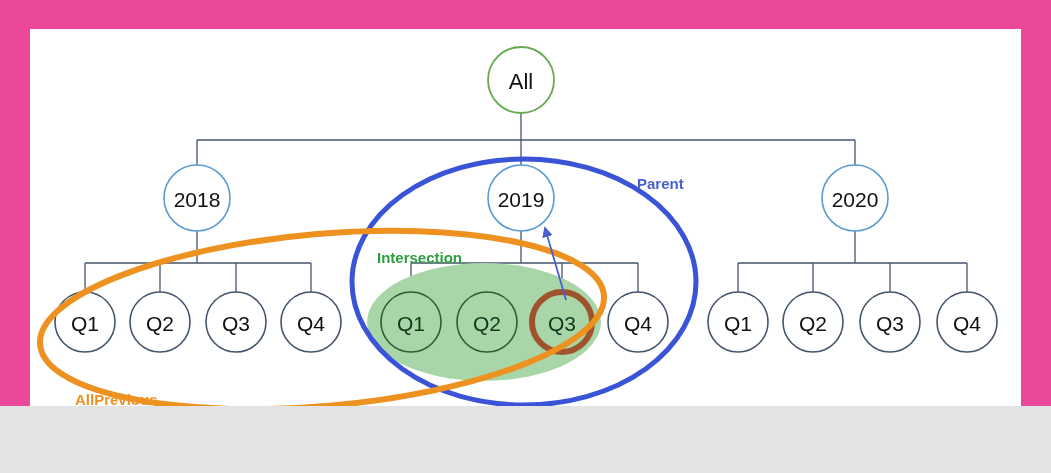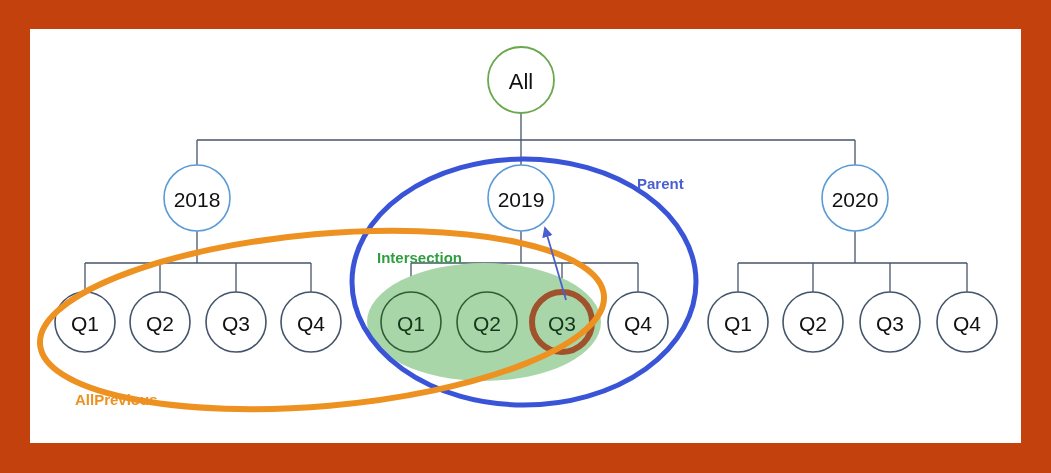--- a/index.html
+++ b/index.html
@@ -4,22 +4,22 @@
 <style>
   html, body {
     margin: 0;
     padding: 0;
     background: #e3e3e3;
     font-family: "Liberation Sans", sans-serif;
   }
   #root {
     position: relative;
     width: 1051px;
-    height: 473px;
-    background: #c2410c;
+    height: 406px;
+    background: #ec4899;
     overflow: hidden;
   }
   #canvas {
     position: absolute;
     left: 30px;
     top: 29px;
     width: 991px;
     height: 414px;
     background: #ffffff;
   }

